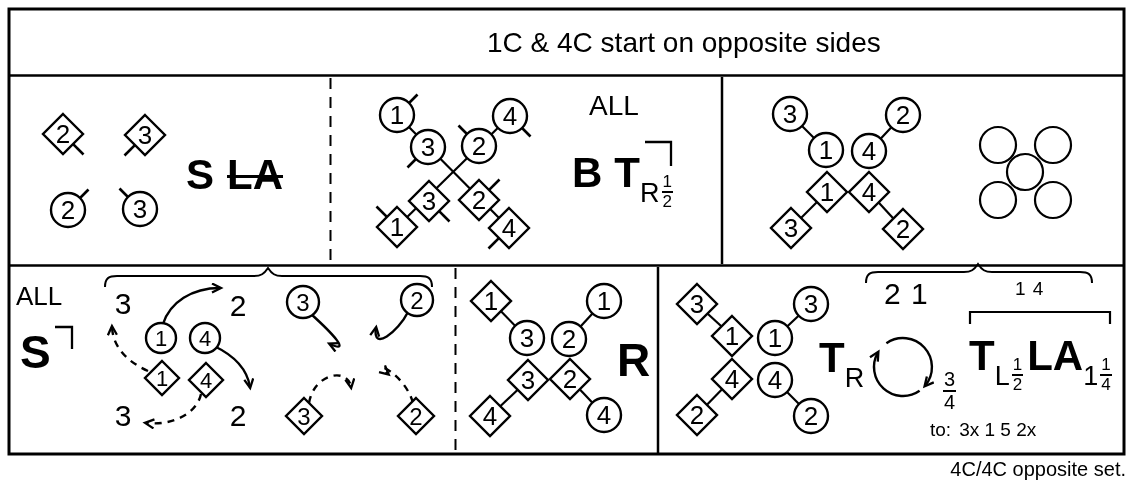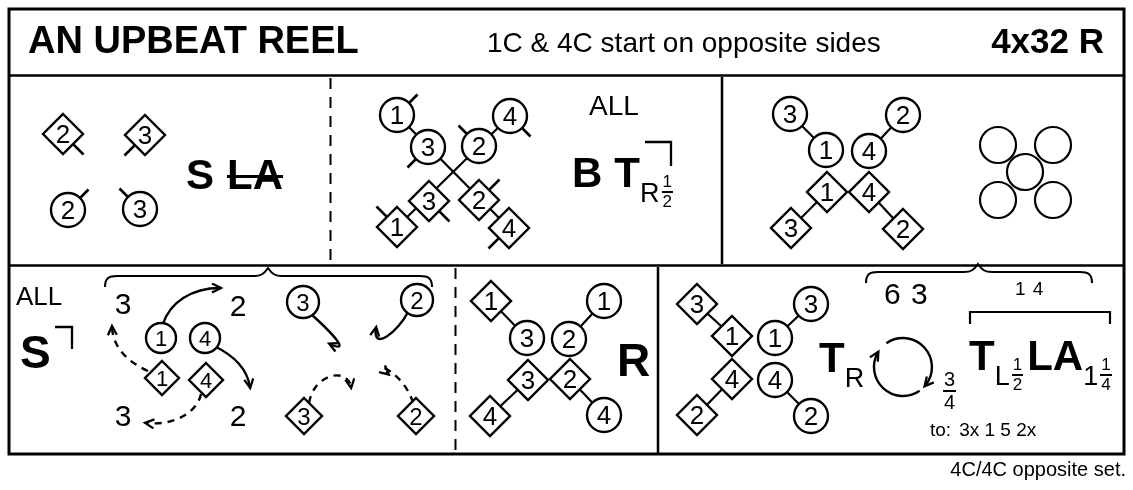--- a/index.html
+++ b/index.html
@@ -272,23 +272,21 @@
       </g>
   </svg>
 
   <div class="panel" style="left:8px;top:75px;width:322px;height:190px"></div>
   <div class="panel" style="left:330px;top:75px;width:392px;height:190px"></div>
   <div class="panel" style="left:722px;top:75px;width:403px;height:190px"></div>
   <div class="panel" style="left:8px;top:265px;width:447px;height:190px"></div>
   <div class="panel" style="left:455px;top:265px;width:203px;height:190px"></div>
   <div class="panel" style="left:658px;top:265px;width:467px;height:190px"></div>
 
-  <div class="lbl bold" style="left:28px;top:21px;font-size:38px">AN UPBEAT REEL</div>
   <div class="lbl" style="left:487px;top:29px;font-size:28px">1C &amp; 4C start on opposite sides</div>
-  <div class="lbl bold" style="right:29px;top:23px;font-size:35px">4x32 R</div>
 
   <div class="lbl" style="left:186px;top:154px;font-size:42px">
     <span class="big">S</span><span class="gap13"></span><span class="big strike">LA</span>
   </div>
 
   <div class="lbl" style="left:589px;top:92px;font-size:28px">ALL</div>
   <div class="lbl" style="left:572px;top:152px">
     <span class="big">B</span><span class="gap12"></span><span class="big">T</span><span class="subwrap">
         <span class="sub">R</span>
         <span class="frac">
@@ -307,21 +305,21 @@
     <span class="big">T</span><span class="subwrap">
         <span class="sub">R</span>
       </span>
   </div>
   <div class="lbl" style="left:941px;top:369px">
     <span class="frac f20">
         <span class="num">3</span>
         <span class="den">4</span>
       </span>
   </div>
-  <div class="lbl" style="left:884px;top:279px;font-size:30px;letter-spacing:1px">6 3</div>
+  <div class="lbl" style="left:884px;top:279px;font-size:30px;letter-spacing:1px">2 1</div>
   <div class="lbl" style="left:1015px;top:279px;font-size:19px;letter-spacing:1px">1 4</div>
   <div class="lbl" style="left:969px;top:335px">
     <span class="big">T</span><span class="subwrap">
         <span class="sub">L</span>
         <span class="frac">
           <span class="num">1</span>
           <span class="den">2</span>
         </span>
       </span><span class="big" style="margin-left:4px">LA</span><span class="subwrap">
         <span class="sub">1</span>

